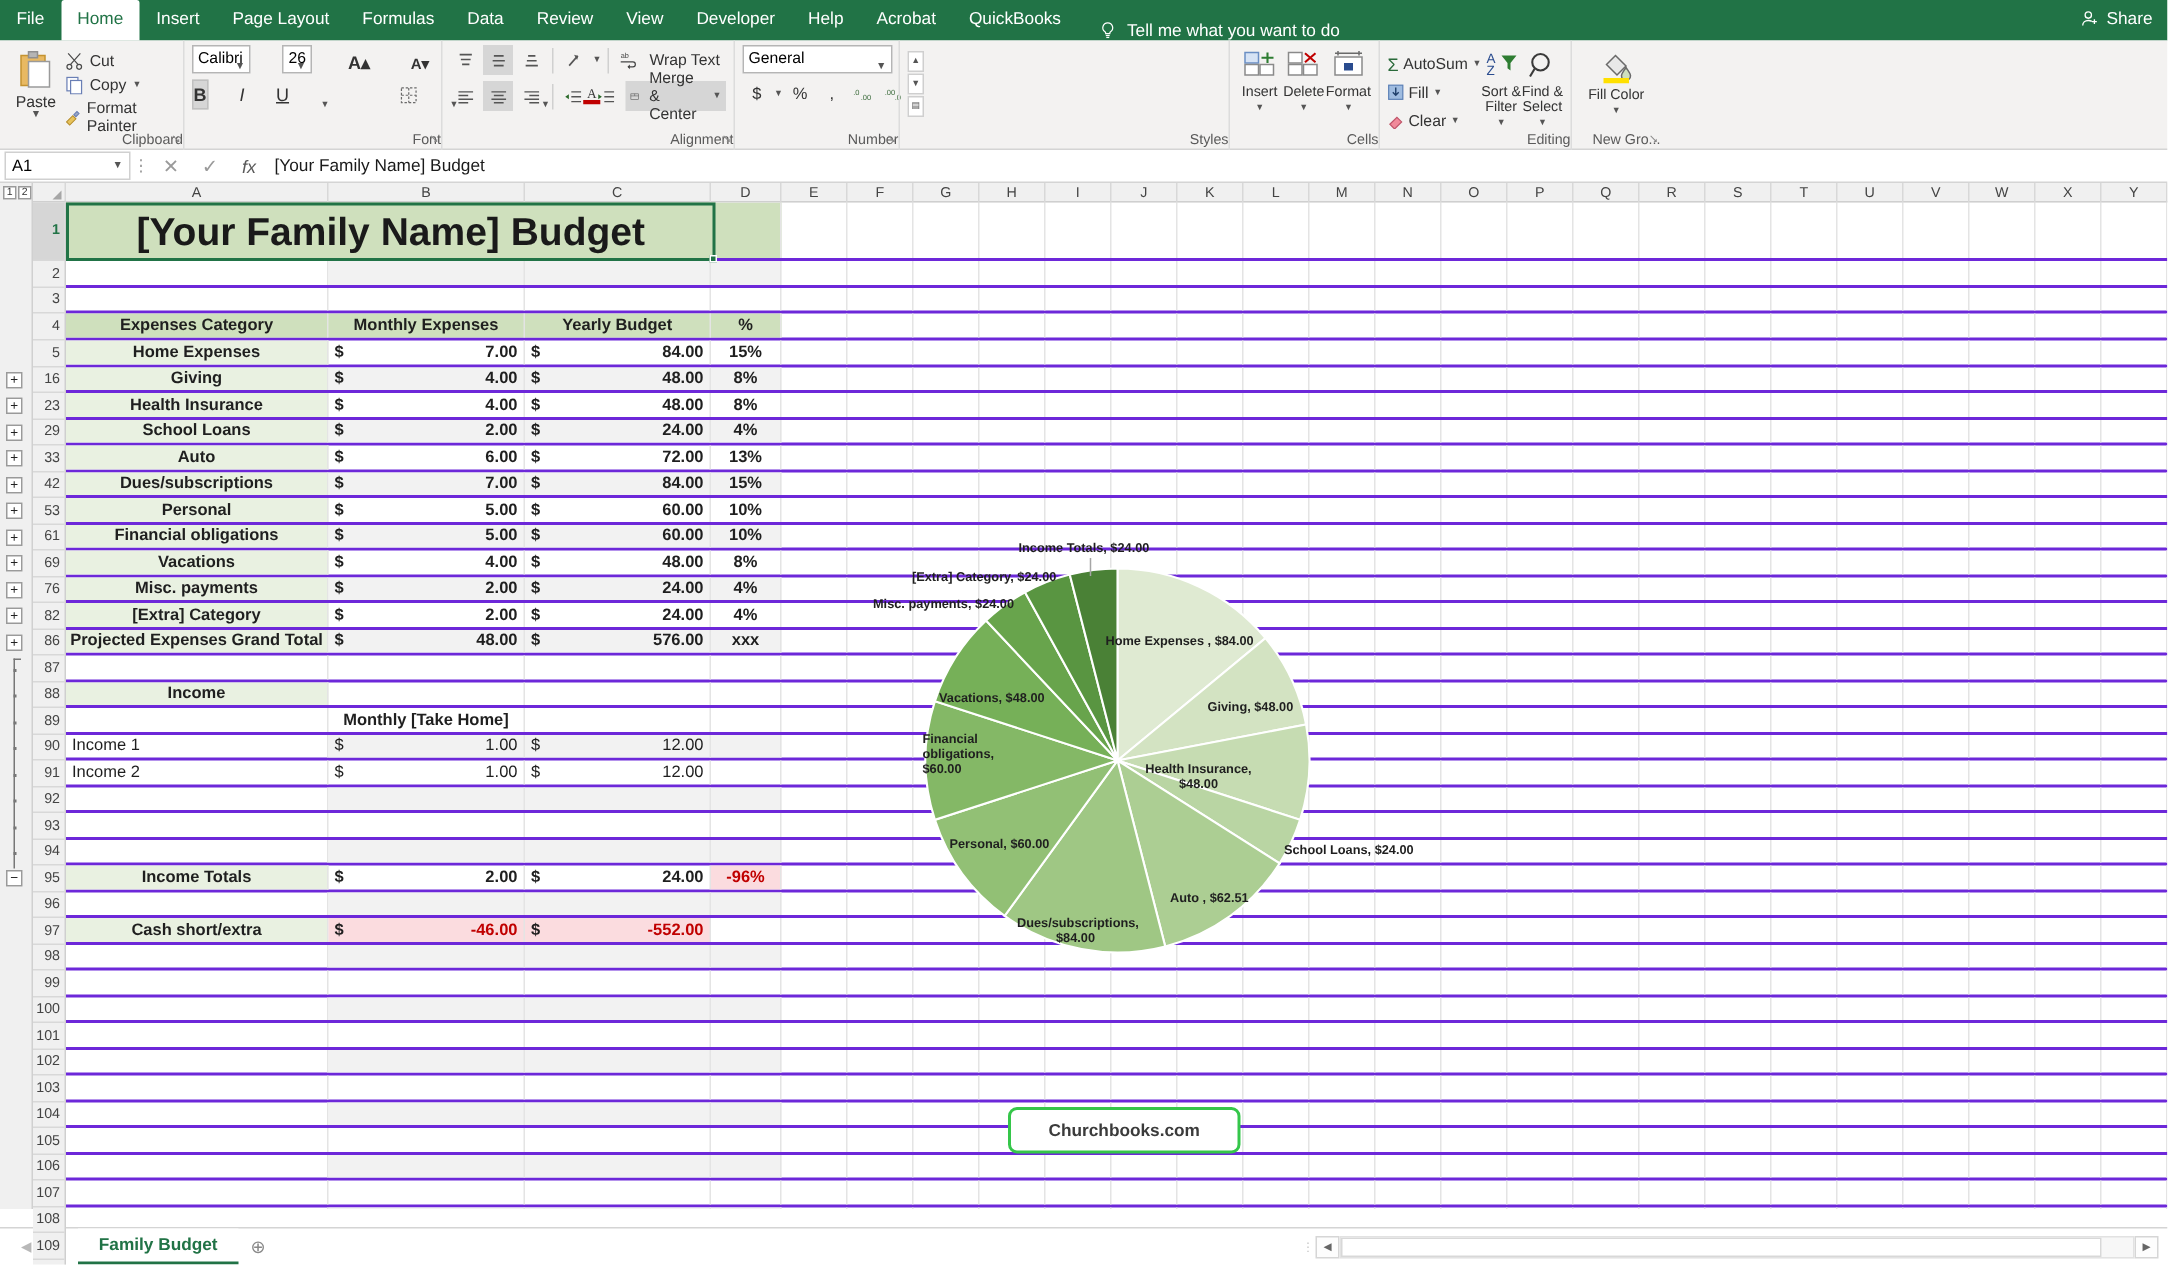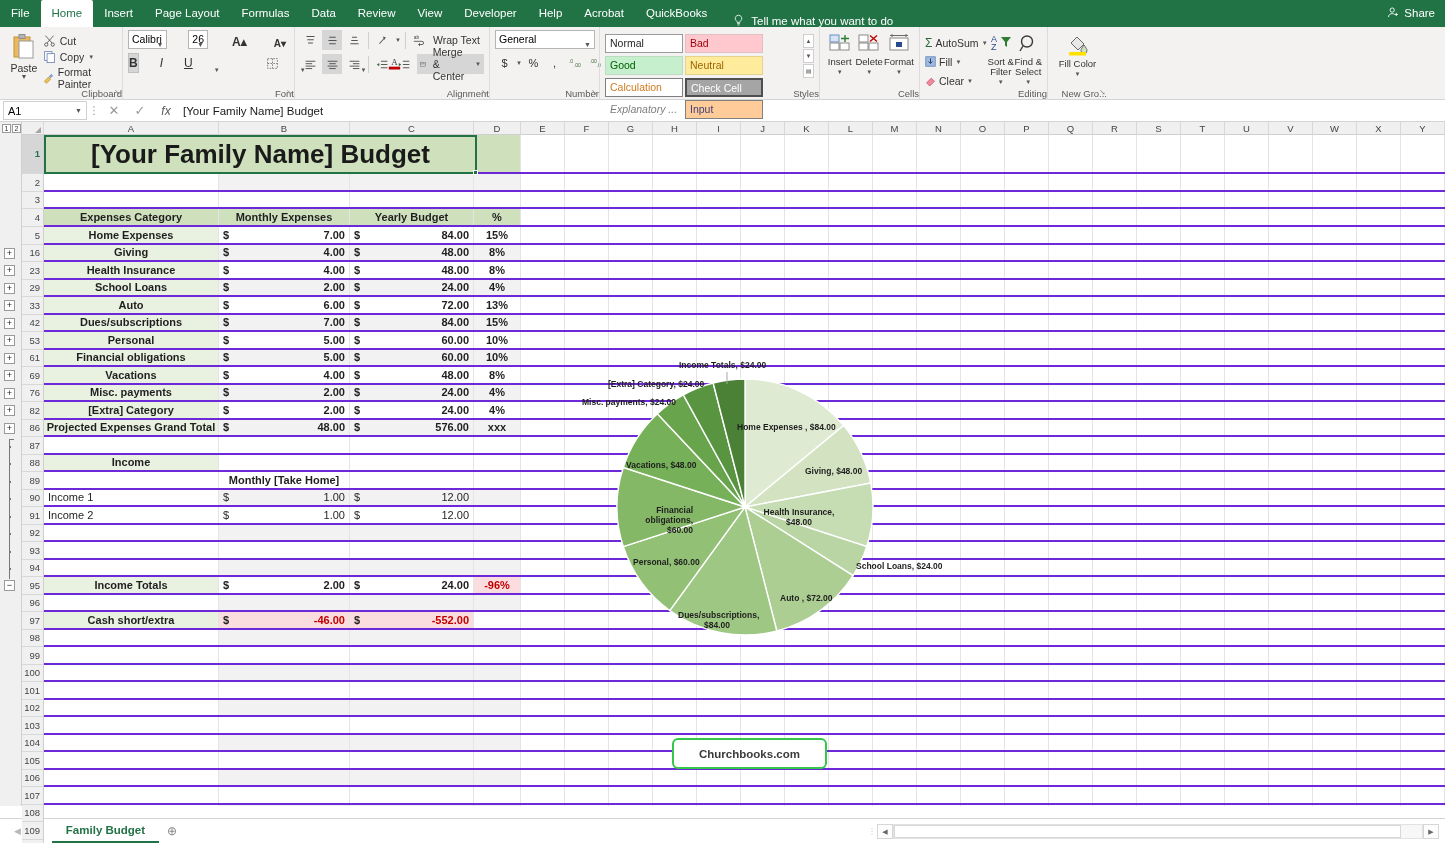--- a/index.html
+++ b/index.html
@@ -505,32 +505,20 @@
               <text x="9" y="11" font-size="6" fill="#3a6a3a" font-family="Liberation Sans, sans-serif">.0</text>
             </svg>
       </div>
     </div>
     <div class="glabel">Number</div>
     <div class="gdiag">⭨</div>
   </div>
 
 
   <div class="rgroup stylesg" style="display:flex;">
-    <div class="sgal" id="style-gallery">
-          <div class="scell" style="background: rgb(255, 255, 255); color: rgb(31, 31, 31); border-color: rgb(154, 154, 154);">Normal</div>
-          <div class="scell" style="background: rgb(255, 199, 206); color: rgb(156, 0, 6); border-color: rgb(224, 192, 196);">Bad</div>
-          <div class="scell" style="background: rgb(198, 239, 206); color: rgb(0, 97, 0); border-color: rgb(188, 220, 194);">Good</div>
-          <div class="scell" style="background: rgb(255, 235, 156); color: rgb(156, 101, 0); border-color: rgb(229, 210, 143);">Neutral</div>
-          <div class="scell" style="background: rgb(255, 255, 255); color: rgb(208, 123, 31); border-color: rgb(127, 127, 127);">Calculation</div>
-          <div class="scell" style="background: rgb(165, 165, 165); color: rgb(255, 255, 255); border: 2px solid rgb(79, 79, 79);">Check Cell</div>
-          <div class="scell" style="background: rgb(255, 255, 255); color: rgb(127, 127, 127); border-color: rgb(255, 255, 255); font-style: italic;">Explanatory ...</div>
-          <div class="scell" style="background: rgb(255, 204, 153); color: rgb(63, 63, 118); border-color: rgb(127, 127, 127);">Input</div>
-          <div class="scell" style="background: rgb(255, 255, 255); color: rgb(195, 138, 43); border-color: rgb(255, 255, 255) rgb(255, 255, 255) rgb(195, 138, 43); border-bottom-width: 2px; border-bottom-style: solid;">Linked Cell</div>
-          <div class="scell" style="background: rgb(255, 255, 204); color: rgb(31, 31, 31); border-color: rgb(178, 178, 178);">Note</div>
-        </div>
     <div class="sspin">
       <div>▲</div>
       <div>▼</div>
       <div>▤</div>
     </div>
     <div class="glabel">Styles</div>
   </div>
 
   <div class="rgroup cellsg" style="display:flex;">
     <div class="bigbtn" style="width:33px">
@@ -1883,24 +1871,24 @@
           <path d="M 185 180 L 97.37797044112781 86.69201569005935 A 128 128 0 0 1 123.33552971498045 67.83274495438546 Z" fill="#68a44c" stroke="#ffffff" stroke-width="1.4"></path>
           <path d="M 185 180 L 123.33552971498045 67.83274495438546 A 128 128 0 0 1 153.16769444289864 56.02135537553521 Z" fill="#599541" stroke="#ffffff" stroke-width="1.4"></path>
           <path d="M 185 180 L 153.16769444289864 56.02135537553521 A 128 128 0 0 1 185.00000000000009 52 Z" fill="#4a8136" stroke="#ffffff" stroke-width="1.4"></path>
           <path d="M 167 45 L 167 57" stroke="#a6a6a6" stroke-width="1"></path>
         </svg>
     <div id="pie-labels">
           <div class="chartlabel" style="left: 177px; top: 95px;">Home Expenses , $84.00</div>
           <div class="chartlabel" style="left: 245px; top: 139px;">Giving, $48.00</div>
           <div class="chartlabel" style="left: 200px; top: 180px; text-align: center; white-space: normal; width: 78px;">Health Insurance,<br>$48.00</div>
           <div class="chartlabel" style="left: 296px; top: 234px;">School Loans, $24.00</div>
-          <div class="chartlabel" style="left: 220px; top: 266px;">Auto , $72.00</div>
+          <div class="chartlabel" style="left: 220px; top: 266px;">Auto , $62.51</div>
           <div class="chartlabel" style="left: 118px; top: 283px; text-align: center; white-space: normal; width: 78px;">Dues/subscriptions,<br>$84.00</div>
           <div class="chartlabel" style="left: 73px; top: 230px;">Personal, $60.00</div>
-          <div class="chartlabel" style="left: 55px; top: 178px; text-align: right; white-space: normal; width: 78px;">Financial obligations,<br>$60.00</div>
+          <div class="chartlabel" style="left: 55px; top: 160px; text-align: left; white-space: normal; width: 78px;">Financial obligations,<br>$60.00</div>
           <div class="chartlabel" style="left: 66px; top: 133px;">Vacations, $48.00</div>
           <div class="chartlabel" style="left: 22px; top: 70px;">Misc. payments, $24.00</div>
           <div class="chartlabel" style="left: 48px; top: 52px;">[Extra] Category, $24.00</div>
           <div class="chartlabel" style="left: 119px; top: 33px;">Income Totals,  $24.00</div>
         </div>
   </div>
 
   <div class="cbutton">
     <span>Churchbooks.com</span>
   </div>

